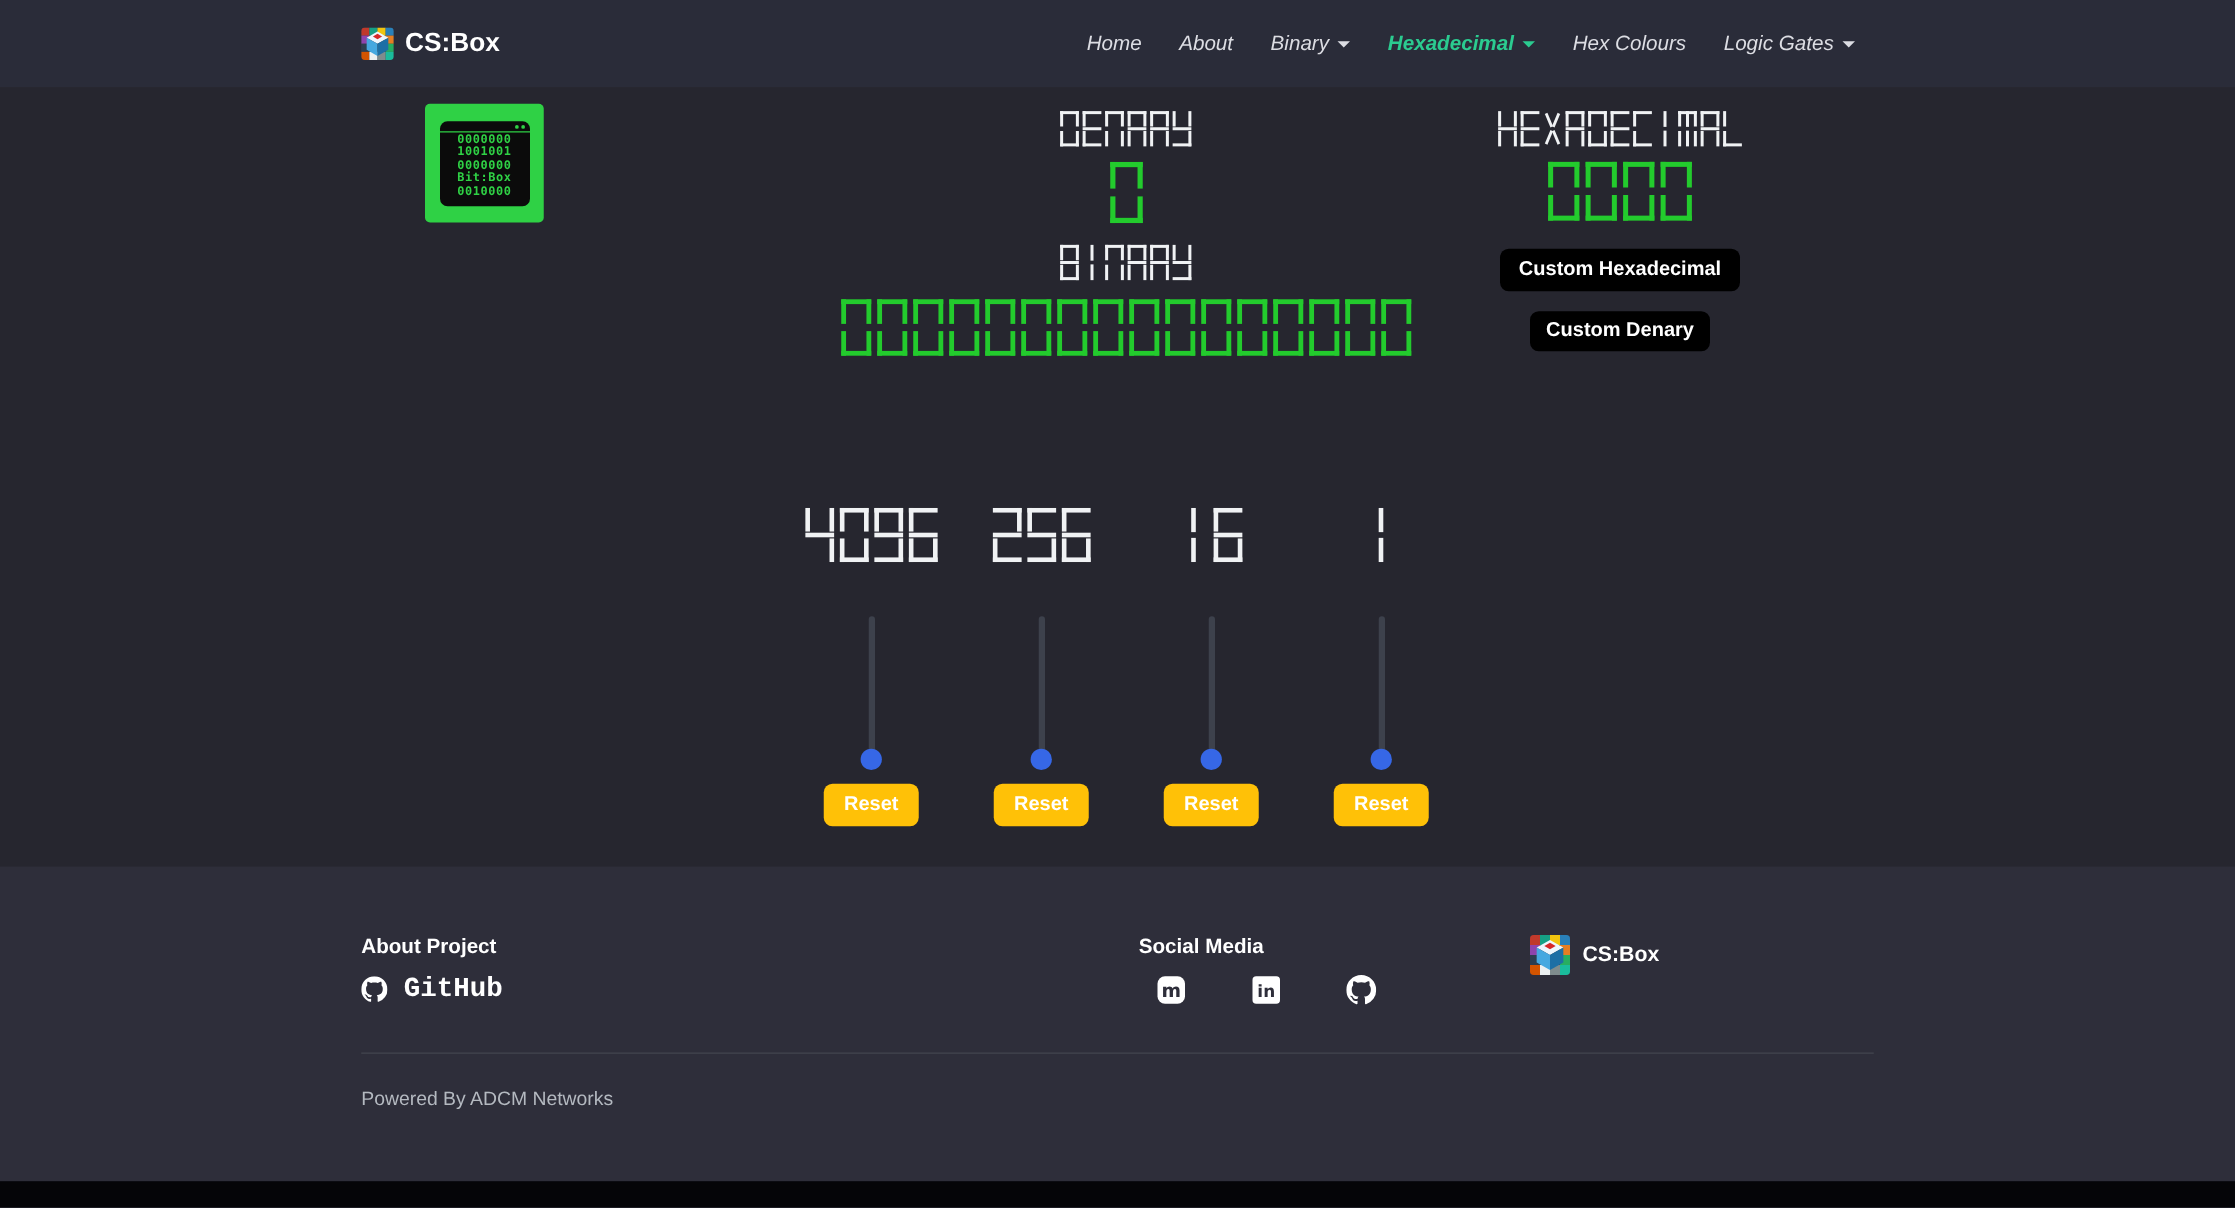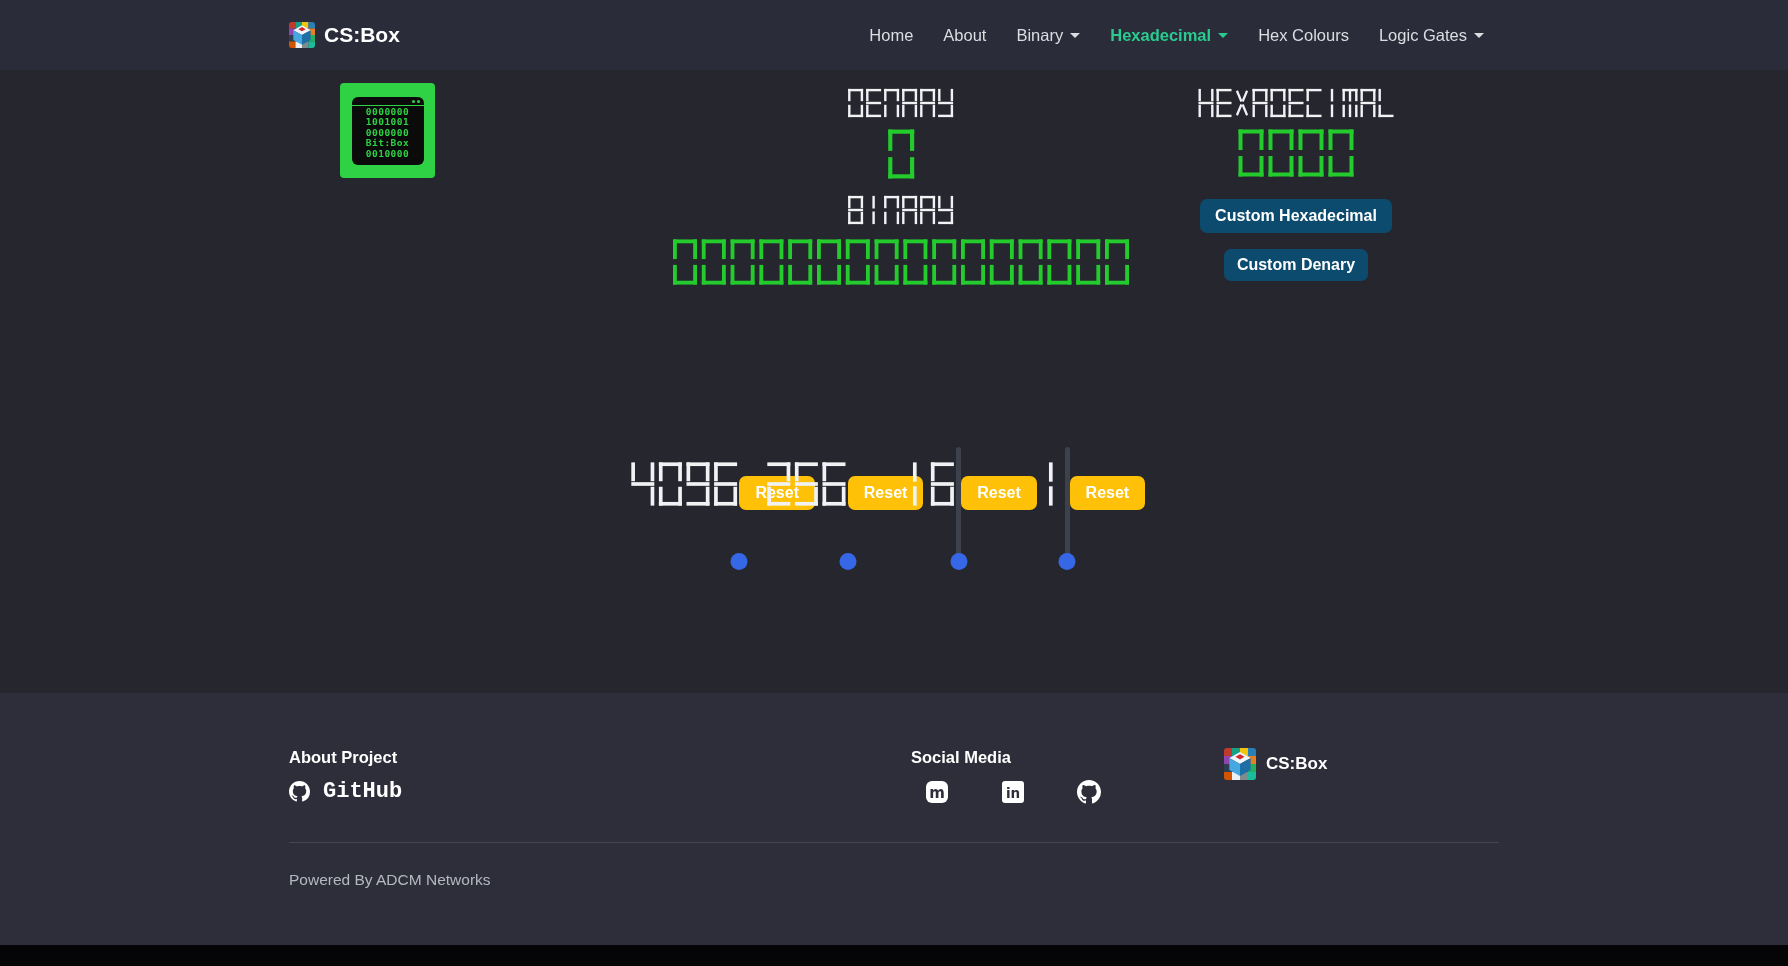--- a/index.html
+++ b/index.html
@@ -8,21 +8,21 @@
   .page { width:1788px; height:966px; display:flex; flex-direction:column; }
   .container { width:1210px; margin:0 auto; }
 
   
   header { height:70px; background:#2a2c39; flex-shrink:0; }
   .nav-inner { height:100%; display:flex; align-items:center; justify-content:space-between; }
   .brand { display:flex; align-items:center; gap:9px; cursor:pointer; text-decoration:none; }
   .brand-name { color:#ffffff; font-size:21px; font-weight:bold; }
   .brand-logo svg, .flogo svg { display:block; border-radius:3px; }
   nav.links { display:flex; align-items:center; }
-  .nav-link { color:#dcdde3; font-size:16.5px; padding:8px 15px; cursor:pointer; text-decoration:none; display:flex; align-items:center; }
+  .nav-link { color:#dcdde3; font-size:16.5px; padding:8px 15px; cursor:pointer; text-decoration:none; display:flex; align-items:center;font-style:italic; }
   .nav-link.active { font-weight:bold; }
   .caret { display:inline-block; width:0; height:0; border-left:5px solid transparent; border-right:5px solid transparent; border-top:5px solid currentColor; margin-left:7px; }
 
   
   .hero { position:relative; height:623px; background:#26262f; }
   .seg svg { display:block; margin:0 auto; }
 
   .bitbox-logo { position:absolute; left:340px; top:13px; width:95px; height:95px; background:#2fd145; border-radius:4px; display:flex; align-items:center; justify-content:center; }
   .bb-window { width:72px; height:68px; background:#0b0b0b; border-radius:6px; padding-top:2px; }
   .bb-titlebar { height:7px; display:flex; justify-content:flex-end; align-items:center; gap:2px; padding:0 4px; border-bottom:1.5px solid #2fd145; }
@@ -33,26 +33,26 @@
   .denary-stack { position:absolute; left:50%; transform:translateX(7px); top:18px; text-align:center; }
   .denary-stack > * { transform:translateX(-50%); }
   .den-label { margin-top:0; }
   .den-value { margin-top:10px; }
   .bin-label { margin-top:15px; }
   .bin-value { margin-top:13px; }
 
   .hex-stack { position:absolute; left:50%; transform:translateX(303px); top:18px; text-align:center; }
   .hex-label {}
   .hex-value { margin-top:10px; }
-  .btn-blue { display:block; margin:0 auto; background:#0c4a6e; color:#fff; font-family:"Liberation Sans",sans-serif; font-weight:bold; font-size:16px; border:none; border-radius:7px; padding:8px 15px; cursor:pointer; }
+  .btn-blue { display:block; margin:0 auto; background:#000000; color:#fff; font-family:"Liberation Sans",sans-serif; font-weight:bold; font-size:16px; border:none; border-radius:7px; padding:8px 15px; cursor:pointer; }
   .btn-hex { margin-top:21px; }
   .btn-den { margin-top:16px; padding:7px 13px; }
 
   .sliders-row { position:absolute; top:335px; left:50%; transform:translateX(calc(-50% + 7px)); display:flex; }
-  .slider-col { width:136px; display:flex; align-items:center; }
+  .slider-col { width:136px; display:flex; flex-direction:column; align-items:center; }
   .slider-col .num { height:46px; }
   .track { position:relative; margin-top:42px; width:5px; height:115px; background:#3d414c; border-radius:3px; cursor:pointer; }
   .thumb { position:absolute; left:50%; bottom:-8px; transform:translateX(-50%); width:17px; height:17px; border-radius:50%; background:#3667e6; cursor:grab; }
   .reset-btn { margin-top:19px; background:#ffc107; color:#ffffff; font-family:"Liberation Sans",sans-serif; font-weight:bold; font-size:16px; border:none; border-radius:7px; padding:8px 16px; cursor:pointer; }
 
   
   footer { background:#2e2e3a; flex:1; }
   .footer-cols { display:flex; padding-top:55px; }
   .fcol1 { width:622px; }
   .fcol2 { width:313px; }

